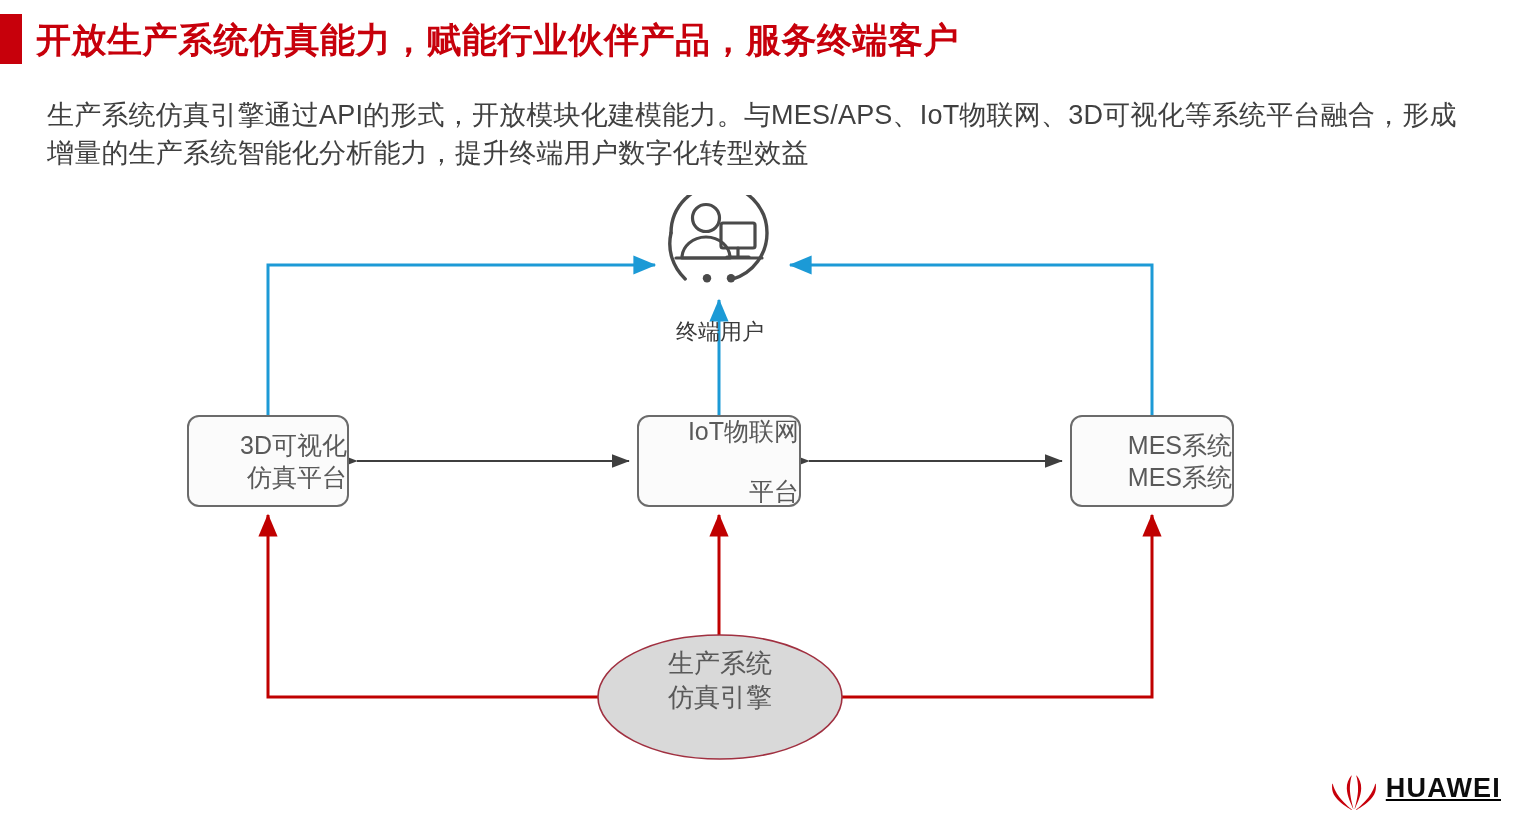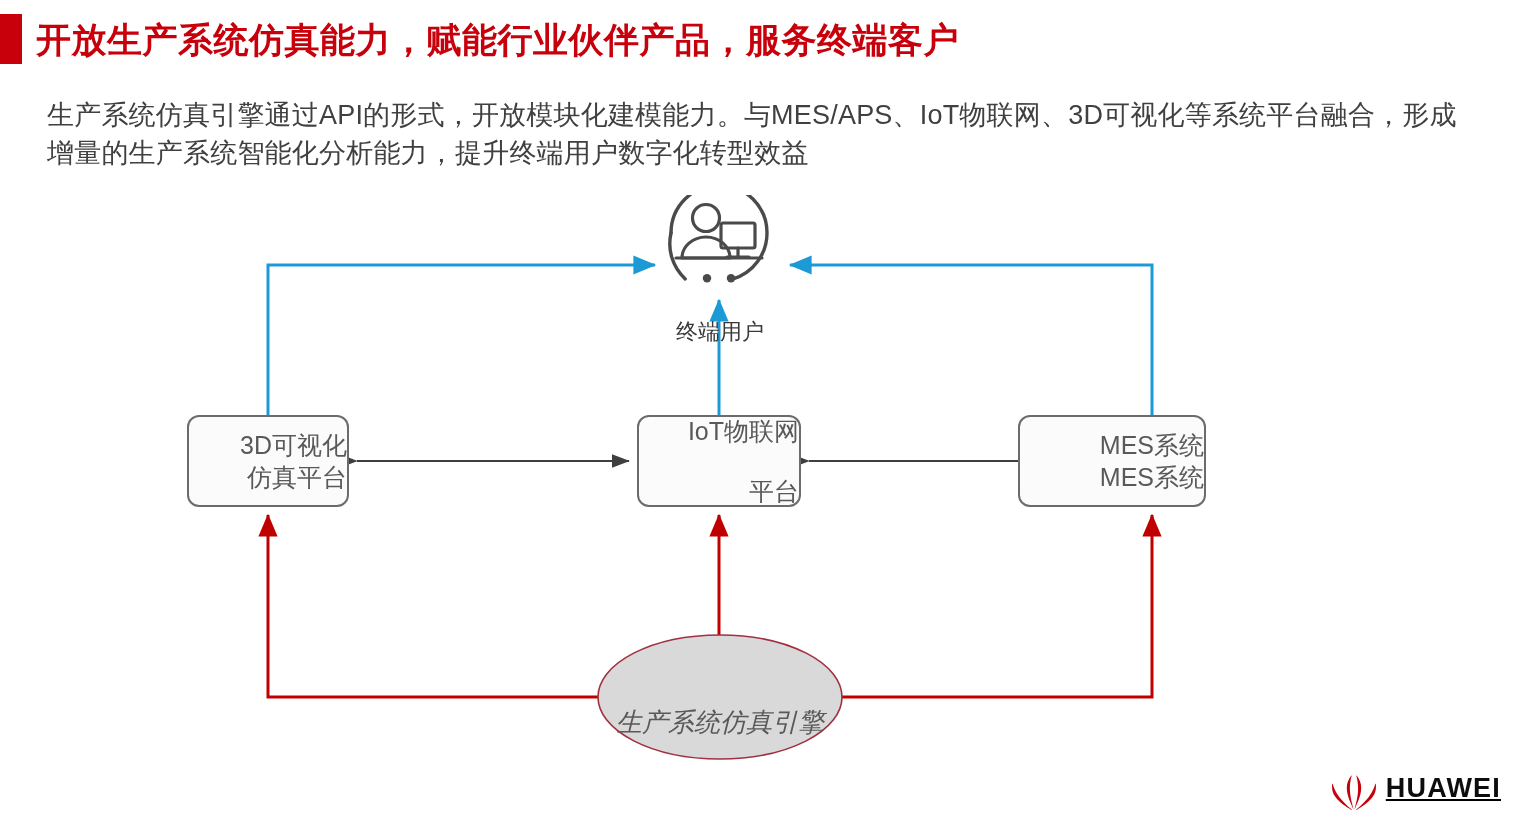--- a/index.html
+++ b/index.html
@@ -84,39 +84,38 @@
     justify-content: center;
     color: #595959;
     font-size: 25px;
     line-height: 1.28;
     text-align: center;
   }
   .node-box .ln { display: block; white-space: nowrap; }
 
   #box-3d    { left: 187px; top: 220px; width: 162px; height: 92px; }
   #box-iot   { left: 637px; top: 220px; width: 164px; height: 92px; gap: 28px; }
-  #box-mes   { left: 1018px; top: 220px; width: 188px; height: 92px; }
+  #box-mes   { left: 1070px; top: 220px; width: 164px; height: 92px; }
 
   
   .engine-label {
     position: absolute;
     left: 598px;
-    top: 466px;
+    top: 424px;
     width: 244px;
     height: 124px;
     display: flex;
-    flex-direction: row;
+    flex-direction: column;
     align-items: center;
     justify-content: center;
     color: #595959;
     font-size: 26px;
     line-height: 1.3;
     text-align: center;
     pointer-events: none;
-    font-style: italic;
   }
 
   
   .user-label {
     position: absolute;
     left: 630px;
     top: 122px;
     width: 180px;
     display: flex;
     justify-content: center;

